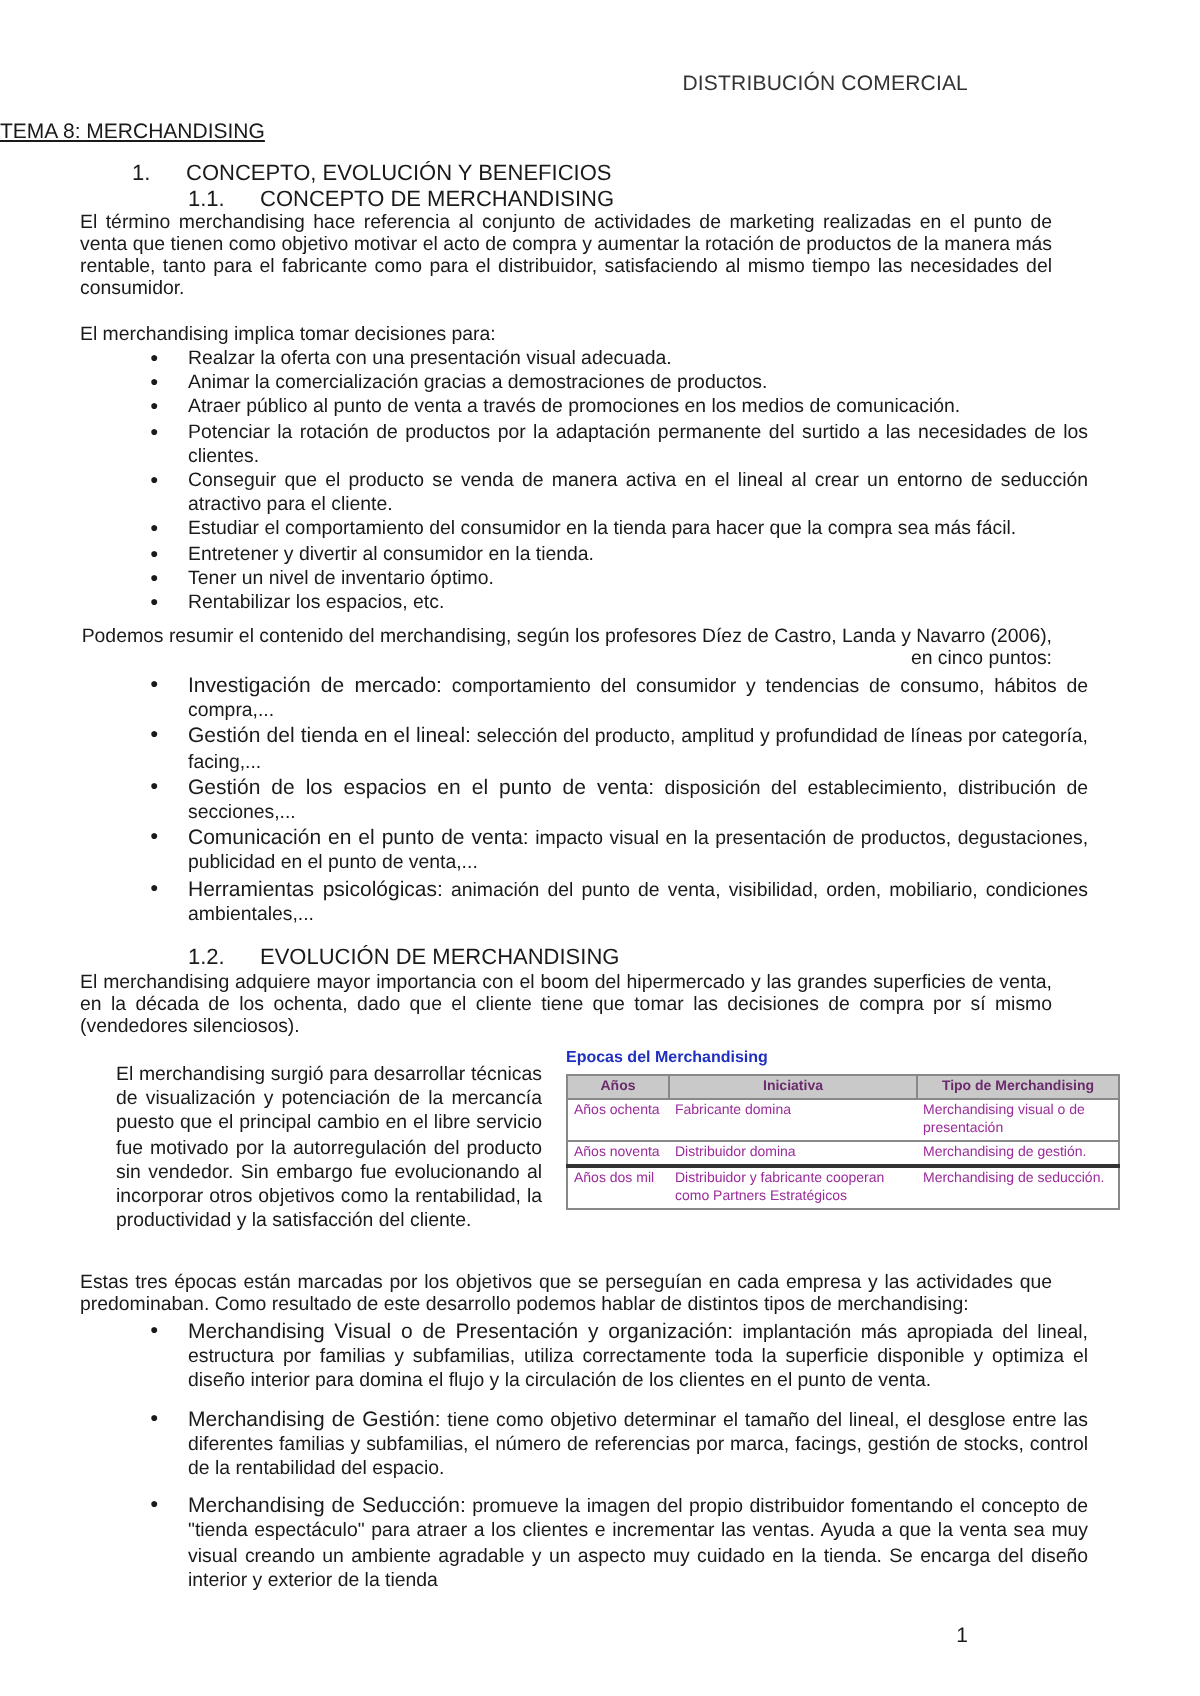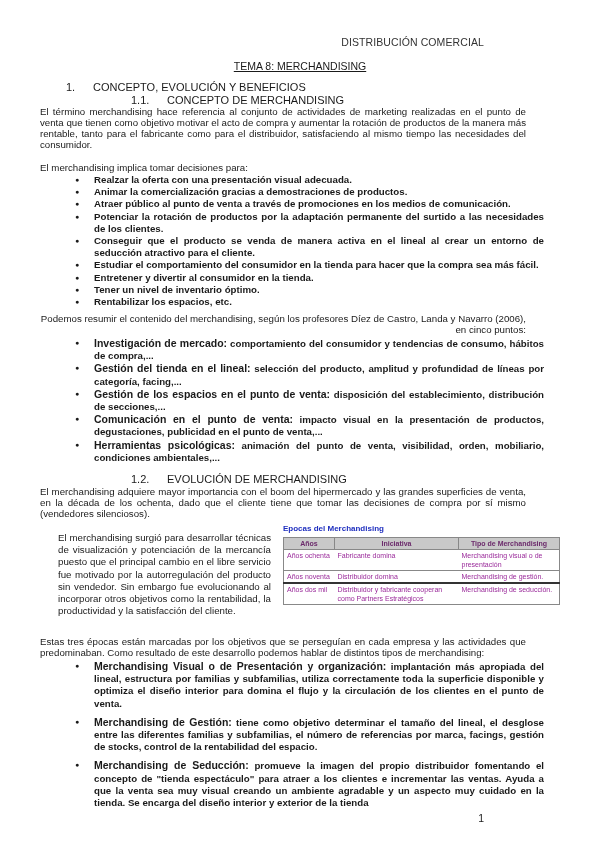--- a/index.html
+++ b/index.html
@@ -1,27 +1,27 @@
 <!DOCTYPE html>
 <html><head>
 <meta charset="utf-8">
 <style>
   html, body { margin: 0; padding: 0; background: #ffffff; }
   body { width: 600px; height: 848px; position: relative; overflow: hidden;
          font-family: "Liberation Sans", "DejaVu Sans", sans-serif; color: #1a1a1a; }
   .page { position: absolute; left: 0; top: 0; width: 540px; height: 848px; }
   .hdr { position: absolute; right: 56px; top: 36px; font-size: 10.5px; color: #333; letter-spacing: 0.1px; }
-  .title { position: absolute; left: 0; width: 600px; top: 60px; text-align: center; font-size: 10.5px; text-decoration: underline; }
+  .title { position: absolute; left: 0; width: 600px; top: 60px; text-align: left; font-size: 10.5px; text-decoration: underline; }
   .h1 { position: absolute; left: 66px; top: 81px; font-size: 11px; }
   .h1 .num { display: inline-block; width: 27px; }
-  .h2 { position: absolute; left: 94px; font-size: 11px; margin-left: 37px; }
+  .h2 { position: absolute; left: 94px; font-size: 11px; }
   .h2 .num { display: inline-block; width: 36px; }
   .para { position: absolute; left: 40px; width: 486px; font-size: 9.7px; line-height: 11px; text-align: justify; }
   ul.bl { position: absolute; left: 58px; width: 486px; margin: 0; padding: 0; list-style: none; font-size: 9.7px; line-height: 12.2px; }
-  ul.bl li { position: relative; padding-left: 36px; text-align: justify; font-weight: bold; }
+  ul.bl li { position: relative; padding-left: 36px; text-align: justify; }
   ul.bl li::before { content: "●"; position: absolute; left: 17px; top: 0; font-size: 7px; }
   .big { font-size: 10.5px; }
   .gap li { margin-bottom: 6px; }
   .tbl-wrap { position: absolute; left: 283px; top: 524px; width: 277px; }
   .tbl-title { text-align: left; color: #1f2fbf; font-weight: bold; font-size: 8px; margin-bottom: 4px; }
   table.ep { width: 277px; border-collapse: collapse; font-size: 7px; line-height: 9px; color: #9a2a9a; }
   table.ep th { background: #c9c9c9; color: #6b2a6b; font-weight: bold; border: 1px solid #888; padding: 1px 3px; }
   table.ep td { border-top: 1px solid #888; border-bottom: 1px solid #888; padding: 1px 3px; vertical-align: top; }
   table.ep td:first-child { border-left: 1px solid #888; }
   table.ep td:last-child { border-right: 1px solid #888; }

